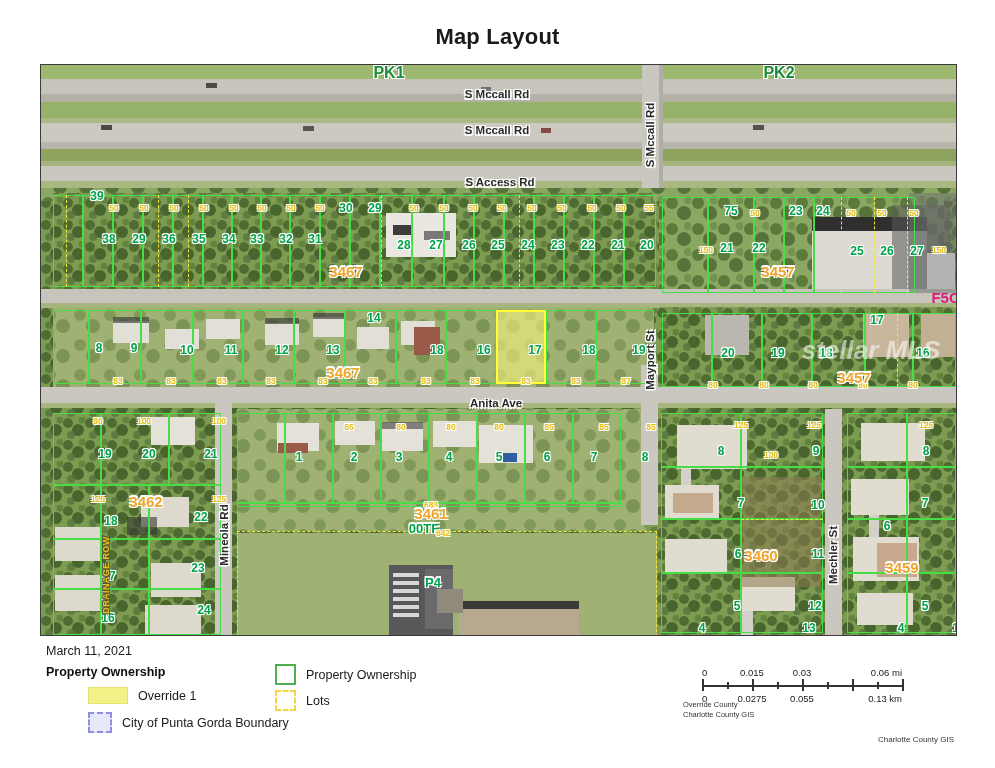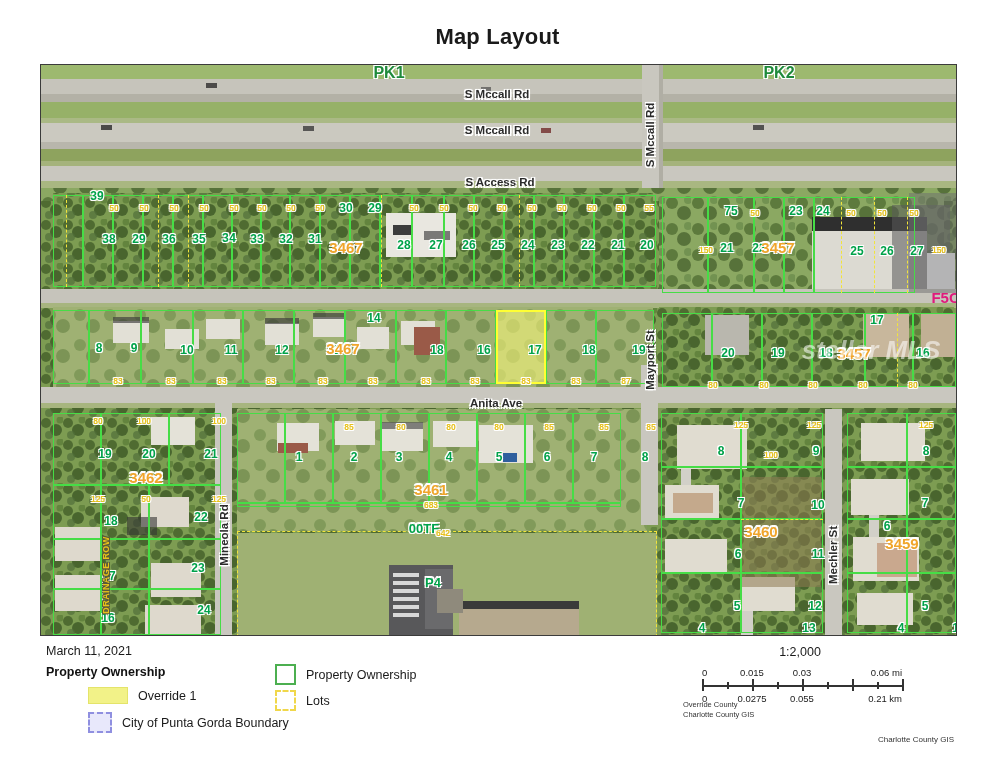--- a/index.html
+++ b/index.html
@@ -75,20 +75,21 @@
       -1.1px 1.1px 0 #fff, 1.1px 1.1px 0 #fff,
       0 0 2px #fff;
     z-index:8;
   }
   .lbl-sub{
     font-size:15px;color:#f0a52b;
     text-shadow:
       -1.1px -1.1px 0 #fff, 1.1px -1.1px 0 #fff,
       -1.1px 1.1px 0 #fff, 1.1px 1.1px 0 #fff;
     z-index:8;
+    margin-top:24px;
   }
   .lbl-dim{
     font-size:8.5px;color:#e8c11a;
     text-shadow:
       -1px -1px 0 #fff, 1px -1px 0 #fff,
       -1px 1px 0 #fff, 1px 1px 0 #fff;
     z-index:7;
   }
   .lbl-road{
     font-size:11.5px;color:#2b2b2b;
@@ -434,21 +435,21 @@
     <div class="parcel" style="left:866px;top:454px;width:49px;height:54px;"></div>
     <div class="parcel" style="left:806px;top:508px;width:60px;height:60px;"></div>
     <div class="parcel" style="left:866px;top:508px;width:49px;height:60px;"></div>
 
     <div id="layer-parcels">
         <div class="lbl lbl-parcel" style="left: 56px; top: 131px;">39</div>
         <div class="lbl lbl-parcel" style="left: 68px; top: 174px;">38</div>
         <div class="lbl lbl-parcel" style="left: 98px; top: 174px;">29</div>
         <div class="lbl lbl-parcel" style="left: 128px; top: 174px;">36</div>
         <div class="lbl lbl-parcel" style="left: 158px; top: 174px;">35</div>
-        <div class="lbl lbl-parcel" style="left: 188px; top: 174px; font-family: Liberation Mono, monospace;">34</div>
+        <div class="lbl lbl-parcel" style="left: 188px; top: 174px;">34</div>
         <div class="lbl lbl-parcel" style="left: 216px; top: 174px; text-align: right;">33</div>
         <div class="lbl lbl-parcel" style="left: 245px; top: 174px;">32</div>
         <div class="lbl lbl-parcel" style="left: 274px; top: 174px;">31</div>
         <div class="lbl lbl-parcel" style="left: 305px; top: 143px;">30</div>
         <div class="lbl lbl-parcel" style="left: 334px; top: 143px;">29</div>
         <div class="lbl lbl-parcel" style="left: 363px; top: 180px;">28</div>
         <div class="lbl lbl-parcel" style="left: 395px; top: 180px;">27</div>
         <div class="lbl lbl-parcel" style="left: 428px; top: 180px;">26</div>
         <div class="lbl lbl-parcel" style="left: 457px; top: 180px;">25</div>
         <div class="lbl lbl-parcel" style="left: 487px; top: 180px;">24</div>
@@ -627,21 +628,20 @@
     <span class="sw-greenbox"></span>
     <span class="leg-txt">Property Ownership</span>
   </div>
   <div class="leg-row" style="left:235px;top:50px;">
     <span class="sw-dashyellow"></span>
     <span class="leg-txt">Lots</span>
   </div>
 </div>
 
 <div id="scalebar">
-  <div id="scale-ratio">1:2,000</div>
   <div class="sc-line"></div>
   <div id="scale-ticks">
       <div class="sc-tick" style="left: 22px; top: 34px; height: 12px;"></div>
       <div class="sc-tick" style="left: 47px; top: 37px; height: 7px;"></div>
       <div class="sc-tick" style="left: 72px; top: 34px; height: 12px;"></div>
       <div class="sc-tick" style="left: 97px; top: 37px; height: 7px;"></div>
       <div class="sc-tick" style="left: 122px; top: 34px; height: 12px;"></div>
       <div class="sc-tick" style="left: 147px; top: 37px; height: 7px;"></div>
       <div class="sc-tick" style="left: 172px; top: 34px; height: 12px;"></div>
       <div class="sc-tick" style="left: 197px; top: 37px; height: 7px;"></div>
@@ -650,21 +650,21 @@
   <div id="scale-labels-mi">
       <div class="sc-lab l" style="left: 22px; top: 22px;">0</div>
       <div class="sc-lab" style="left: 72px; top: 22px;">0.015</div>
       <div class="sc-lab" style="left: 122px; top: 22px;">0.03</div>
       <div class="sc-lab r" style="left: 222px; top: 22px;">0.06 mi</div>
     </div>
   <div id="scale-labels-km">
       <div class="sc-lab l" style="left: 22px; top: 48px;">0</div>
       <div class="sc-lab" style="left: 72px; top: 48px;">0.0275</div>
       <div class="sc-lab" style="left: 122px; top: 48px;">0.055</div>
-      <div class="sc-lab r" style="left: 222px; top: 48px;">0.21 km</div>
+      <div class="sc-lab r" style="left: 222px; top: 48px;">0.13 km</div>
     </div>
 </div>
 
 <div id="credit">
   <div>Override County</div>
   <div>Charlotte County GIS</div>
 </div>
 <div id="credit2">Charlotte County GIS</div>
 
 </body></html>

